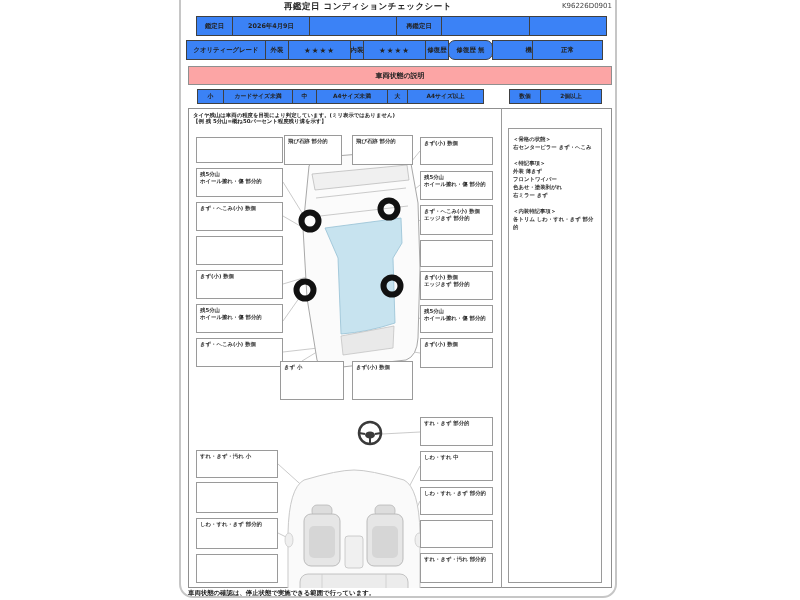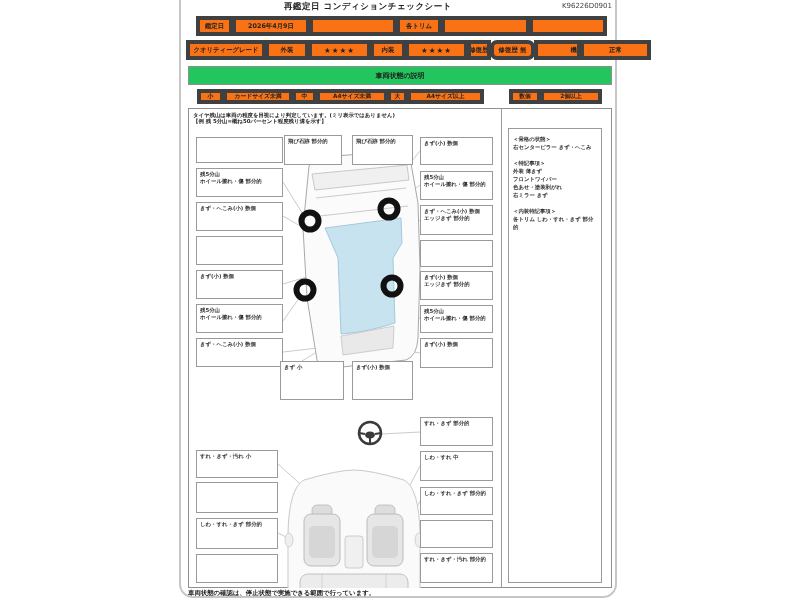--- a/index.html
+++ b/index.html
@@ -10,28 +10,28 @@
   .frame{
     position:absolute;left:179px;top:-16px;width:434px;height:610px;
     border:2px solid #c6c6c6;border-radius:14px;background:#fff;
   }
   .title{position:absolute;left:208px;top:1px;width:320px;text-align:center;
     font-size:8.5px;font-weight:bold;letter-spacing:0.5px;color:#222;}
   .code{position:absolute;left:500px;top:2px;width:112px;text-align:right;
     font-size:7px;color:#444;}
   .trow{position:absolute;display:flex;height:20px;}
   .cell{
-    border:4px solid #404040;margin-left:-1px;background:#f97316;box-sizing:border-box;
+    border:1px solid #404040;margin-left:-1px;background:#3b82f6;box-sizing:border-box;
     display:flex;align-items:center;justify-content:center;
     font-size:6.4px;font-weight:bold;color:#222;white-space:nowrap;overflow:hidden;
   }
   .stars{font-size:7.5px;letter-spacing:1px;}
   .band{
     position:absolute;left:188px;top:66px;width:424px;height:19px;
-    border:1px solid #8f8f8f;box-sizing:border-box;background:#22c55e;
+    border:1px solid #8f8f8f;box-sizing:border-box;background:#fca5a5;
     display:flex;align-items:center;justify-content:center;
     font-size:7px;font-weight:bold;
   }
   .lrow{position:absolute;display:flex;height:15px;}
   .lrow .cell{font-size:5.8px;}
   .mainbox{position:absolute;left:188px;top:108px;width:424px;height:480px;
     border:1px solid #8f8f8f;box-sizing:border-box;background:#fff;}
   .divider{position:absolute;left:501px;top:108px;height:480px;width:0;
     border-left:1px solid #9a9a9a;}
   .tirenote{position:absolute;left:193px;top:112px;width:310px;
@@ -55,30 +55,30 @@
 
 <div class="frame"></div>
 
 <div class="title">再鑑定日 コンディションチェックシート</div>
 <div class="code">K96226D0901</div>
 
 <div class="trow" style="left:197px;top:16px;">
   <div class="cell" style="width:37px;">鑑定日</div>
   <div class="cell" style="width:78px;">2026年4月9日</div>
   <div class="cell" style="width:88px;"></div>
-  <div class="cell" style="width:46px;">各トリム</div>
+  <div class="cell" style="width:46px;">再鑑定日</div>
   <div class="cell" style="width:89px;"></div>
   <div class="cell" style="width:78px;"></div>
 </div>
 
 <div class="trow" style="left:187px;top:40px;">
   <div class="cell" style="width:80px;">クオリティーグレード</div>
-  <div class="cell" style="width:44px;">外装</div>
+  <div class="cell" style="width:24px;">外装</div>
   <div class="cell stars" style="width:63px;">★★★★</div>
-  <div class="cell" style="width:36px;">内装</div>
+  <div class="cell" style="width:14px;">内装</div>
   <div class="cell stars" style="width:63px;">★★★★</div>
   <div class="cell" style="width:24px;">修復歴</div>
   <div class="cell" style="width:45px;border-radius:7px;">修復歴 無</div>
   <div class="cell" style="width:24px;padding-left:39px;">機関</div>
   <div class="cell" style="width:71px;">正常</div>
 </div>
 
 <div class="band">車両状態の説明</div>
 
 <div class="lrow" style="left:198px;top:89px;">

